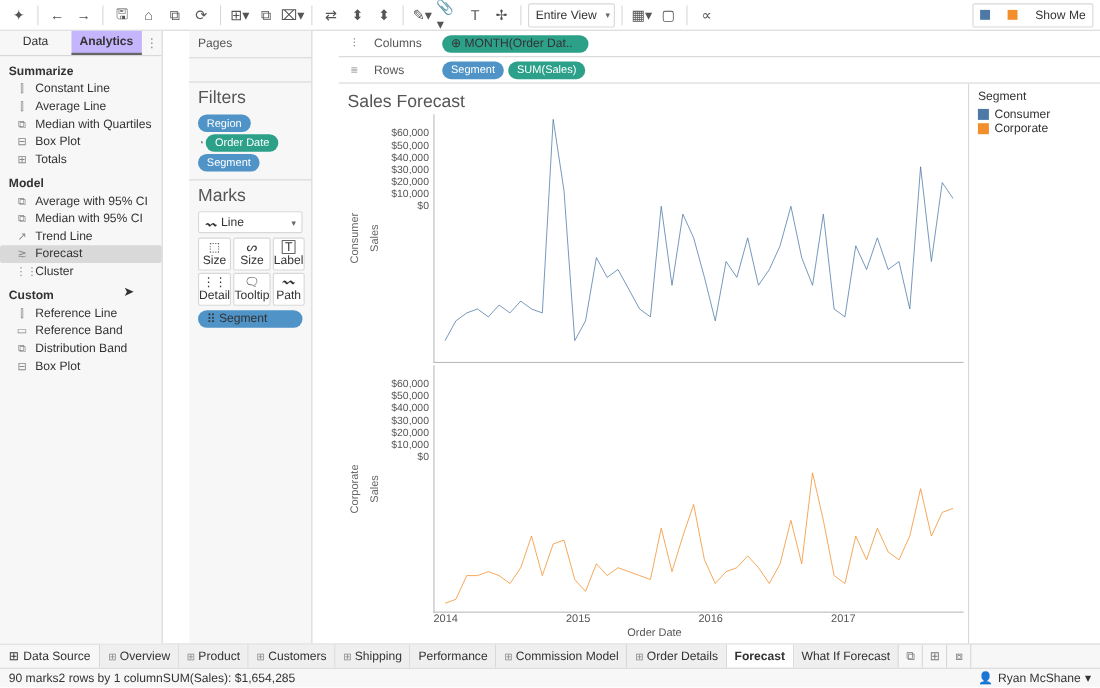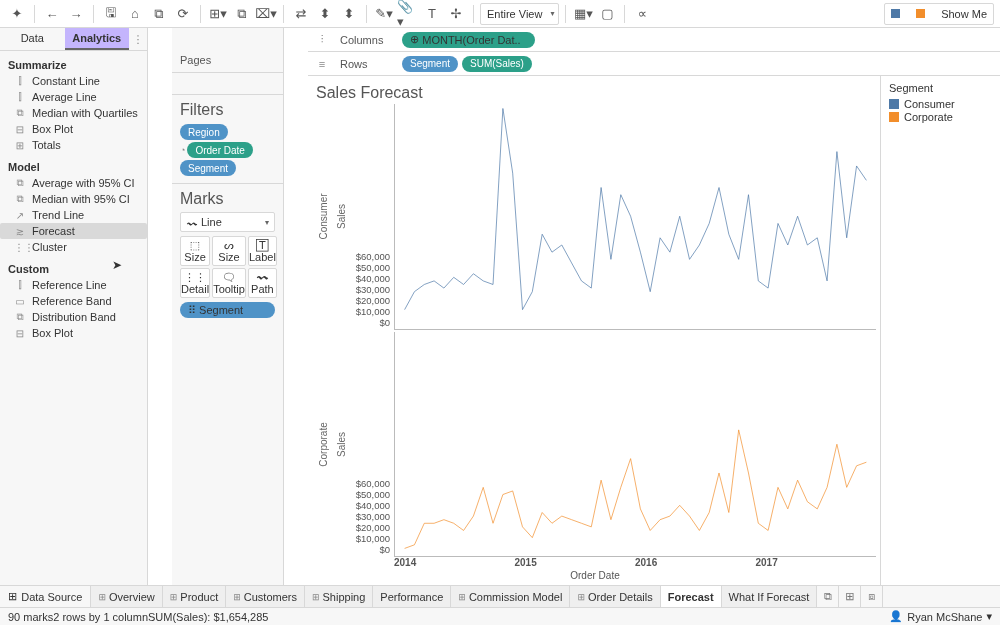--- a/index.html
+++ b/index.html
@@ -32,21 +32,21 @@
   .lp-tabs{display:flex;border-bottom:1px solid var(--border);}
   .lp-tab{flex:1;text-align:center;padding:4px 0;font-size:11px;}
   .lp-tab.active{background:#c4b5fd;border-bottom:2px solid #666;font-weight:600;}
   .lp-section{padding:8px 8px 2px;font-weight:600;font-size:11px;}
   .lp-item{display:flex;align-items:center;gap:6px;padding:2px 8px 2px 14px;font-size:10.5px;cursor:default;}
   .lp-item .ic{width:12px;text-align:center;color:#888;font-size:10px;}
   .lp-item.selected{background:#d9d9d9;border-radius:2px;}
   .lp-item.dim{color:#bbb;}
   
   .midcol{border-right:1px solid var(--border);background:var(--panel);display:flex;flex-direction:column;}
-  .mc-head{padding:6px 8px;font-size:11px;color:#555;border-bottom:1px solid var(--border);margin-top:20px;}
+  .mc-head{padding:6px 8px;font-size:11px;color:#555;border-bottom:1px solid var(--border);}
   .mc-block{padding:6px 8px;border-bottom:1px solid var(--border);}
   .mc-title{font-size:16px;margin-bottom:4px;color:#555;}
   .pill{display:inline-flex;align-items:center;height:16px;border-radius:8px;padding:0 8px;color:#fff;font-size:10px;margin:1px 0;white-space:nowrap;max-width:100%;overflow:hidden;text-overflow:ellipsis;}
   .pill.blue{background:var(--pill-blue);}
   .pill.green{background:var(--pill-green);}
   .marks-type{border:1px solid var(--border);background:#fff;border-radius:2px;height:20px;display:flex;align-items:center;padding:0 6px;font-size:10px;position:relative;}
   .marks-type::before{content:"〰";margin-right:4px;font-size:10px;}
   .marks-type::after{content:"▾";position:absolute;right:5px;font-size:8px;color:#666;}
   .marks-grid{display:grid;grid-template-columns:repeat(3,1fr);gap:2px;margin-top:4px;}
   .mg-cell{border:1px solid var(--border);background:#fff;border-radius:2px;height:30px;display:flex;flex-direction:column;align-items:center;justify-content:center;font-size:9px;color:#555;}
@@ -61,26 +61,26 @@
   .shelf-pills{display:flex;gap:4px;}
   .chartwrap{flex:1;display:flex;min-height:0;}
   .chartmain{flex:1;padding:6px 4px 0 6px;display:flex;flex-direction:column;min-width:0;}
   .chart-title{font-size:16px;color:#555;margin:2px 0 2px 2px;font-weight:400;}
   .charts{flex:1;display:flex;flex-direction:column;gap:2px;}
   .chartpane{flex:1;display:flex;}
   .rowlabel{width:18px;display:flex;align-items:center;justify-content:center;}
   .rowlabel span{transform:rotate(-90deg);font-size:10px;color:#666;white-space:nowrap;}
   .axislabel{width:18px;display:flex;align-items:center;justify-content:center;}
   .axislabel span{transform:rotate(-90deg);font-size:10px;color:#666;}
-  .yaxis{width:44px;display:flex;flex-direction:column;justify-content:flex-end;align-items:flex-end;padding:0 4px 2px 0;margin-top:12px;}
+  .yaxis{width:44px;display:flex;flex-direction:column;justify-content:flex-start;align-items:flex-end;padding:0 4px 2px 0;margin-top:12px;}
   .yaxis div{font-size:9.5px;color:#555;}
   .plot{flex:1;border-left:1px solid #bbb;border-bottom:1px solid #bbb;position:relative;}
   .plot svg{position:absolute;inset:0;width:100%;height:100%;}
   .xaxis{height:28px;display:flex;flex-direction:column;}
-  .xticks{display:flex;padding-left:80px;font-weight:bold;}
+  .xticks{display:flex;padding-left:80px;}
   .xticks div{flex:1;text-align:left;font-size:10px;color:#555;}
   .xlabel{text-align:center;font-size:10px;color:#555;margin-top:2px;}
   .legend{width:120px;border-left:1px solid var(--border);padding:6px 8px;}
   .legend-title{font-size:11px;margin-bottom:4px;}
   .legend-item{display:flex;align-items:center;gap:5px;font-size:10.5px;margin:1px 0;}
   .legend-sw{width:10px;height:10px;}
   
   .tabsbar{height:22px;border-top:1px solid var(--border);display:flex;align-items:stretch;background:var(--panel);}
   .dstab{display:flex;align-items:center;gap:4px;padding:0 8px;border-right:1px solid var(--border);font-size:10.5px;}
   .sheet-tab{display:flex;align-items:center;gap:3px;padding:0 7px;border-right:1px solid var(--border);font-size:10.5px;background:#efefef;}

